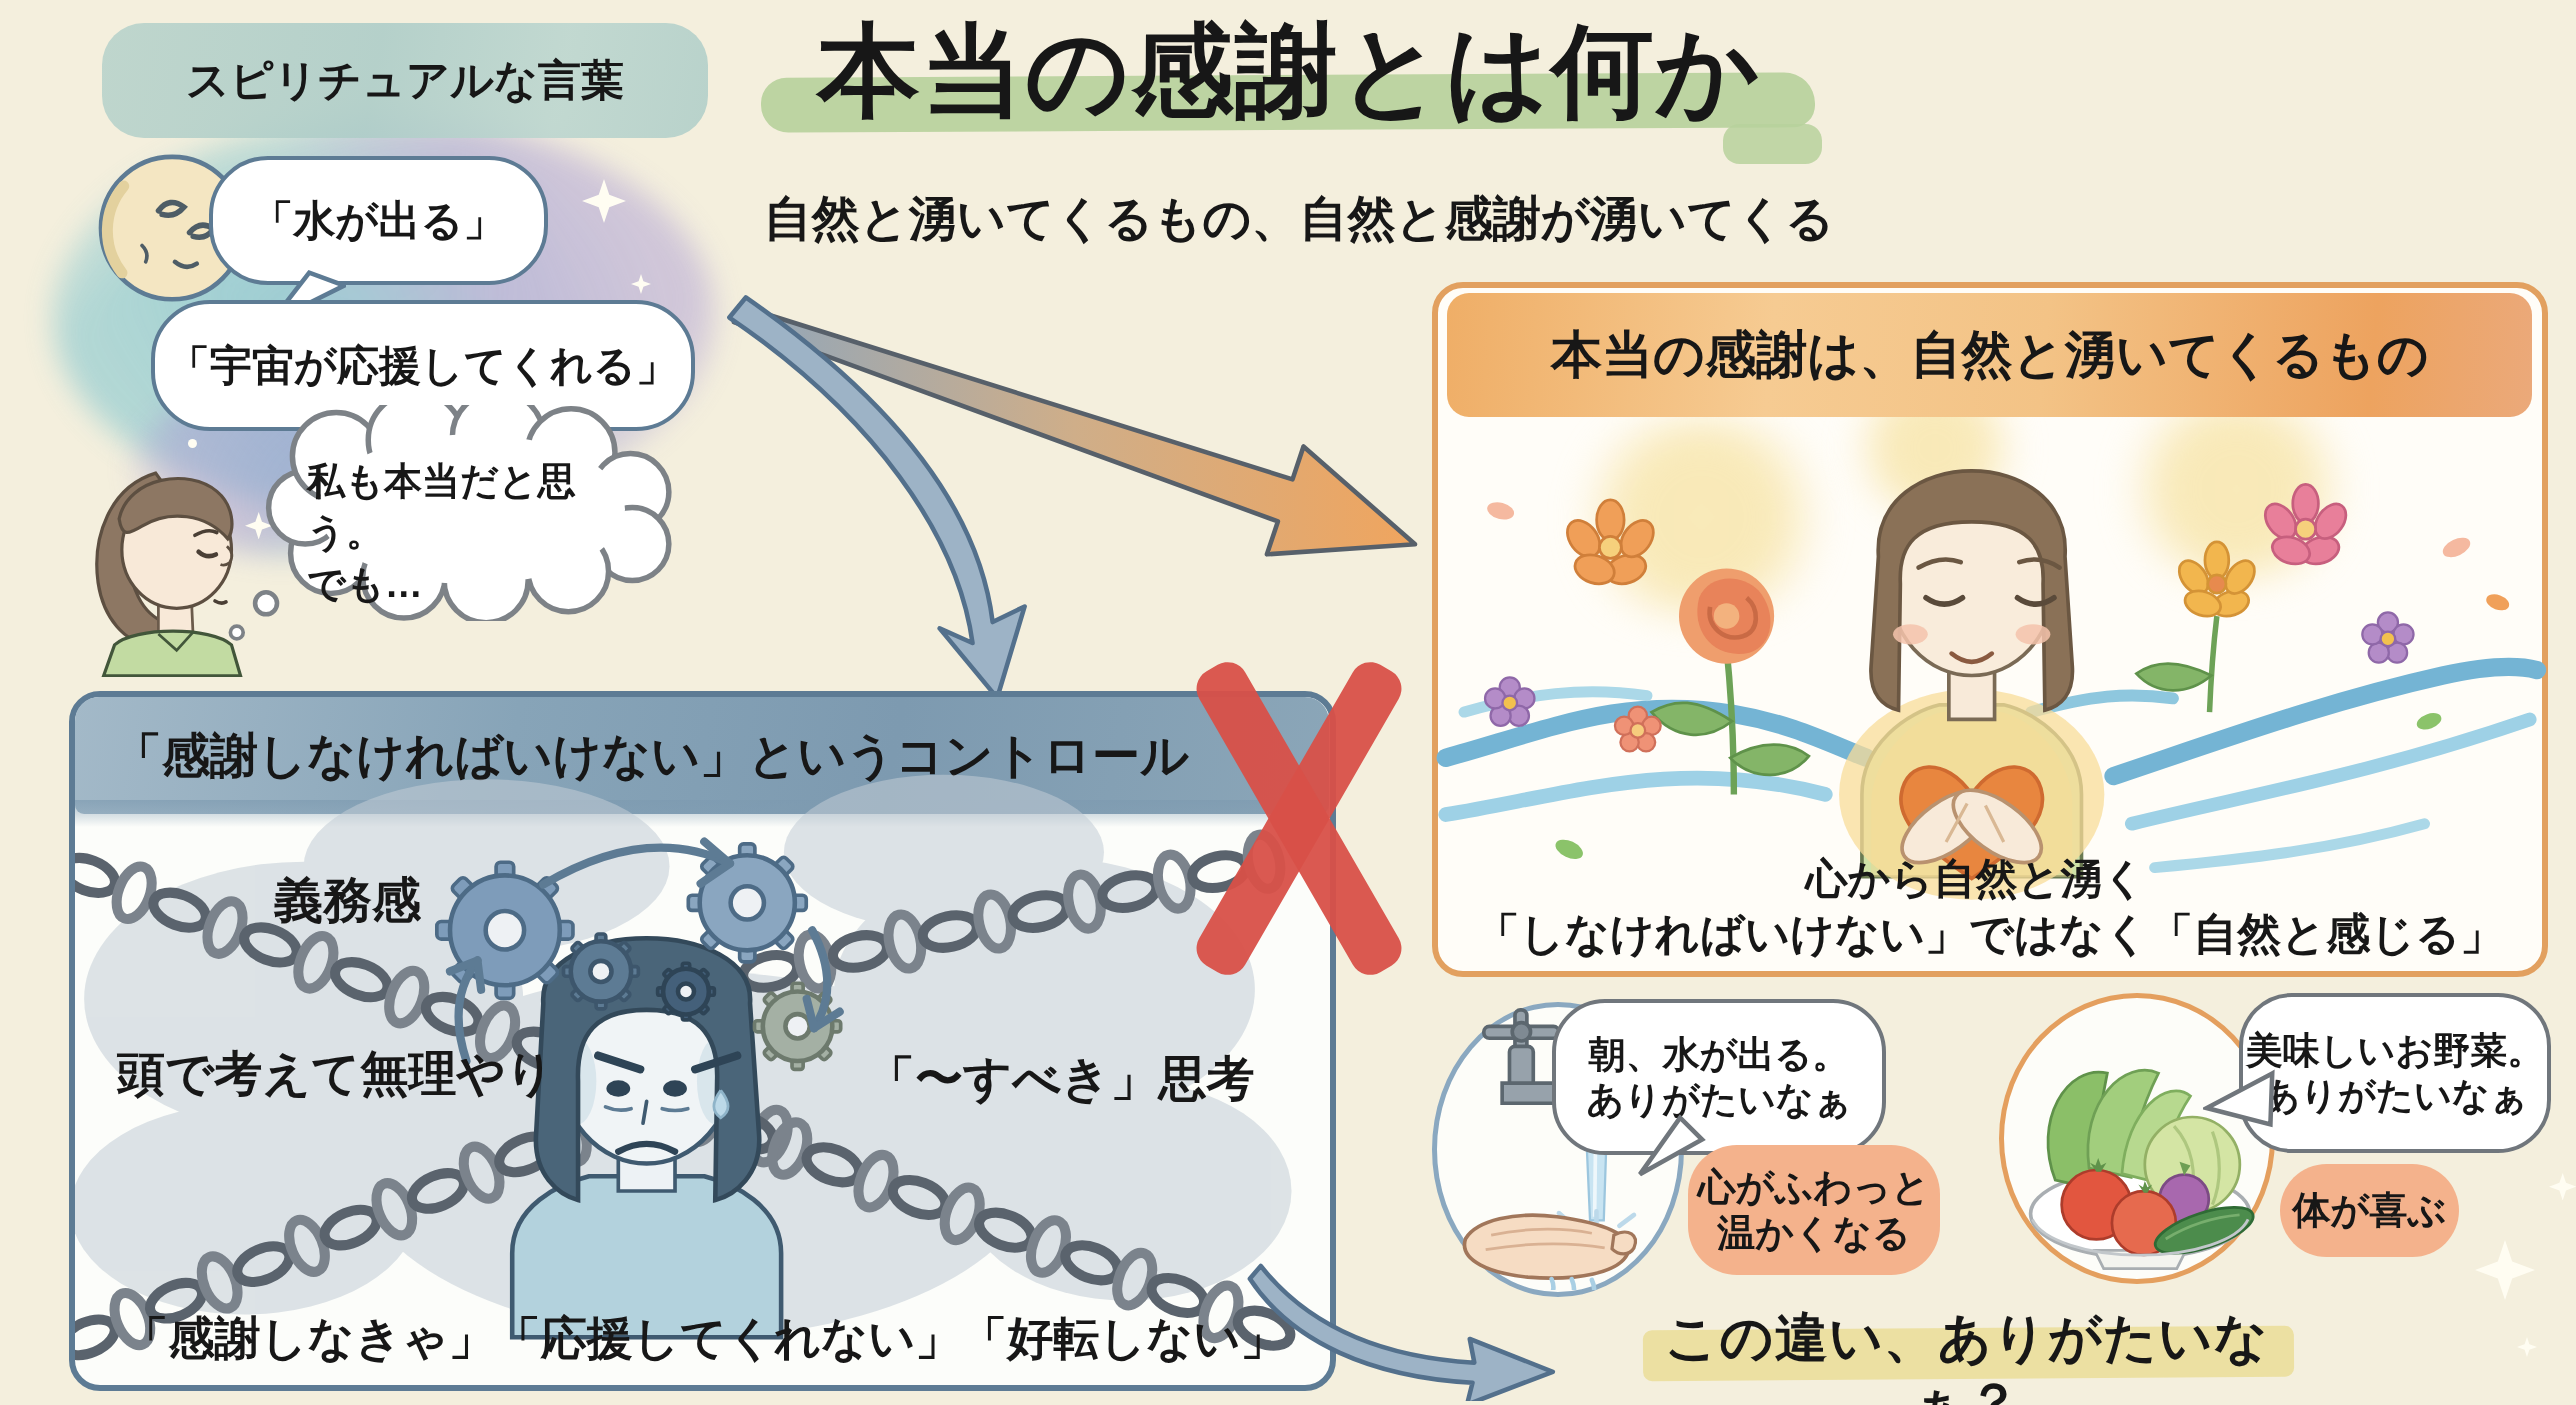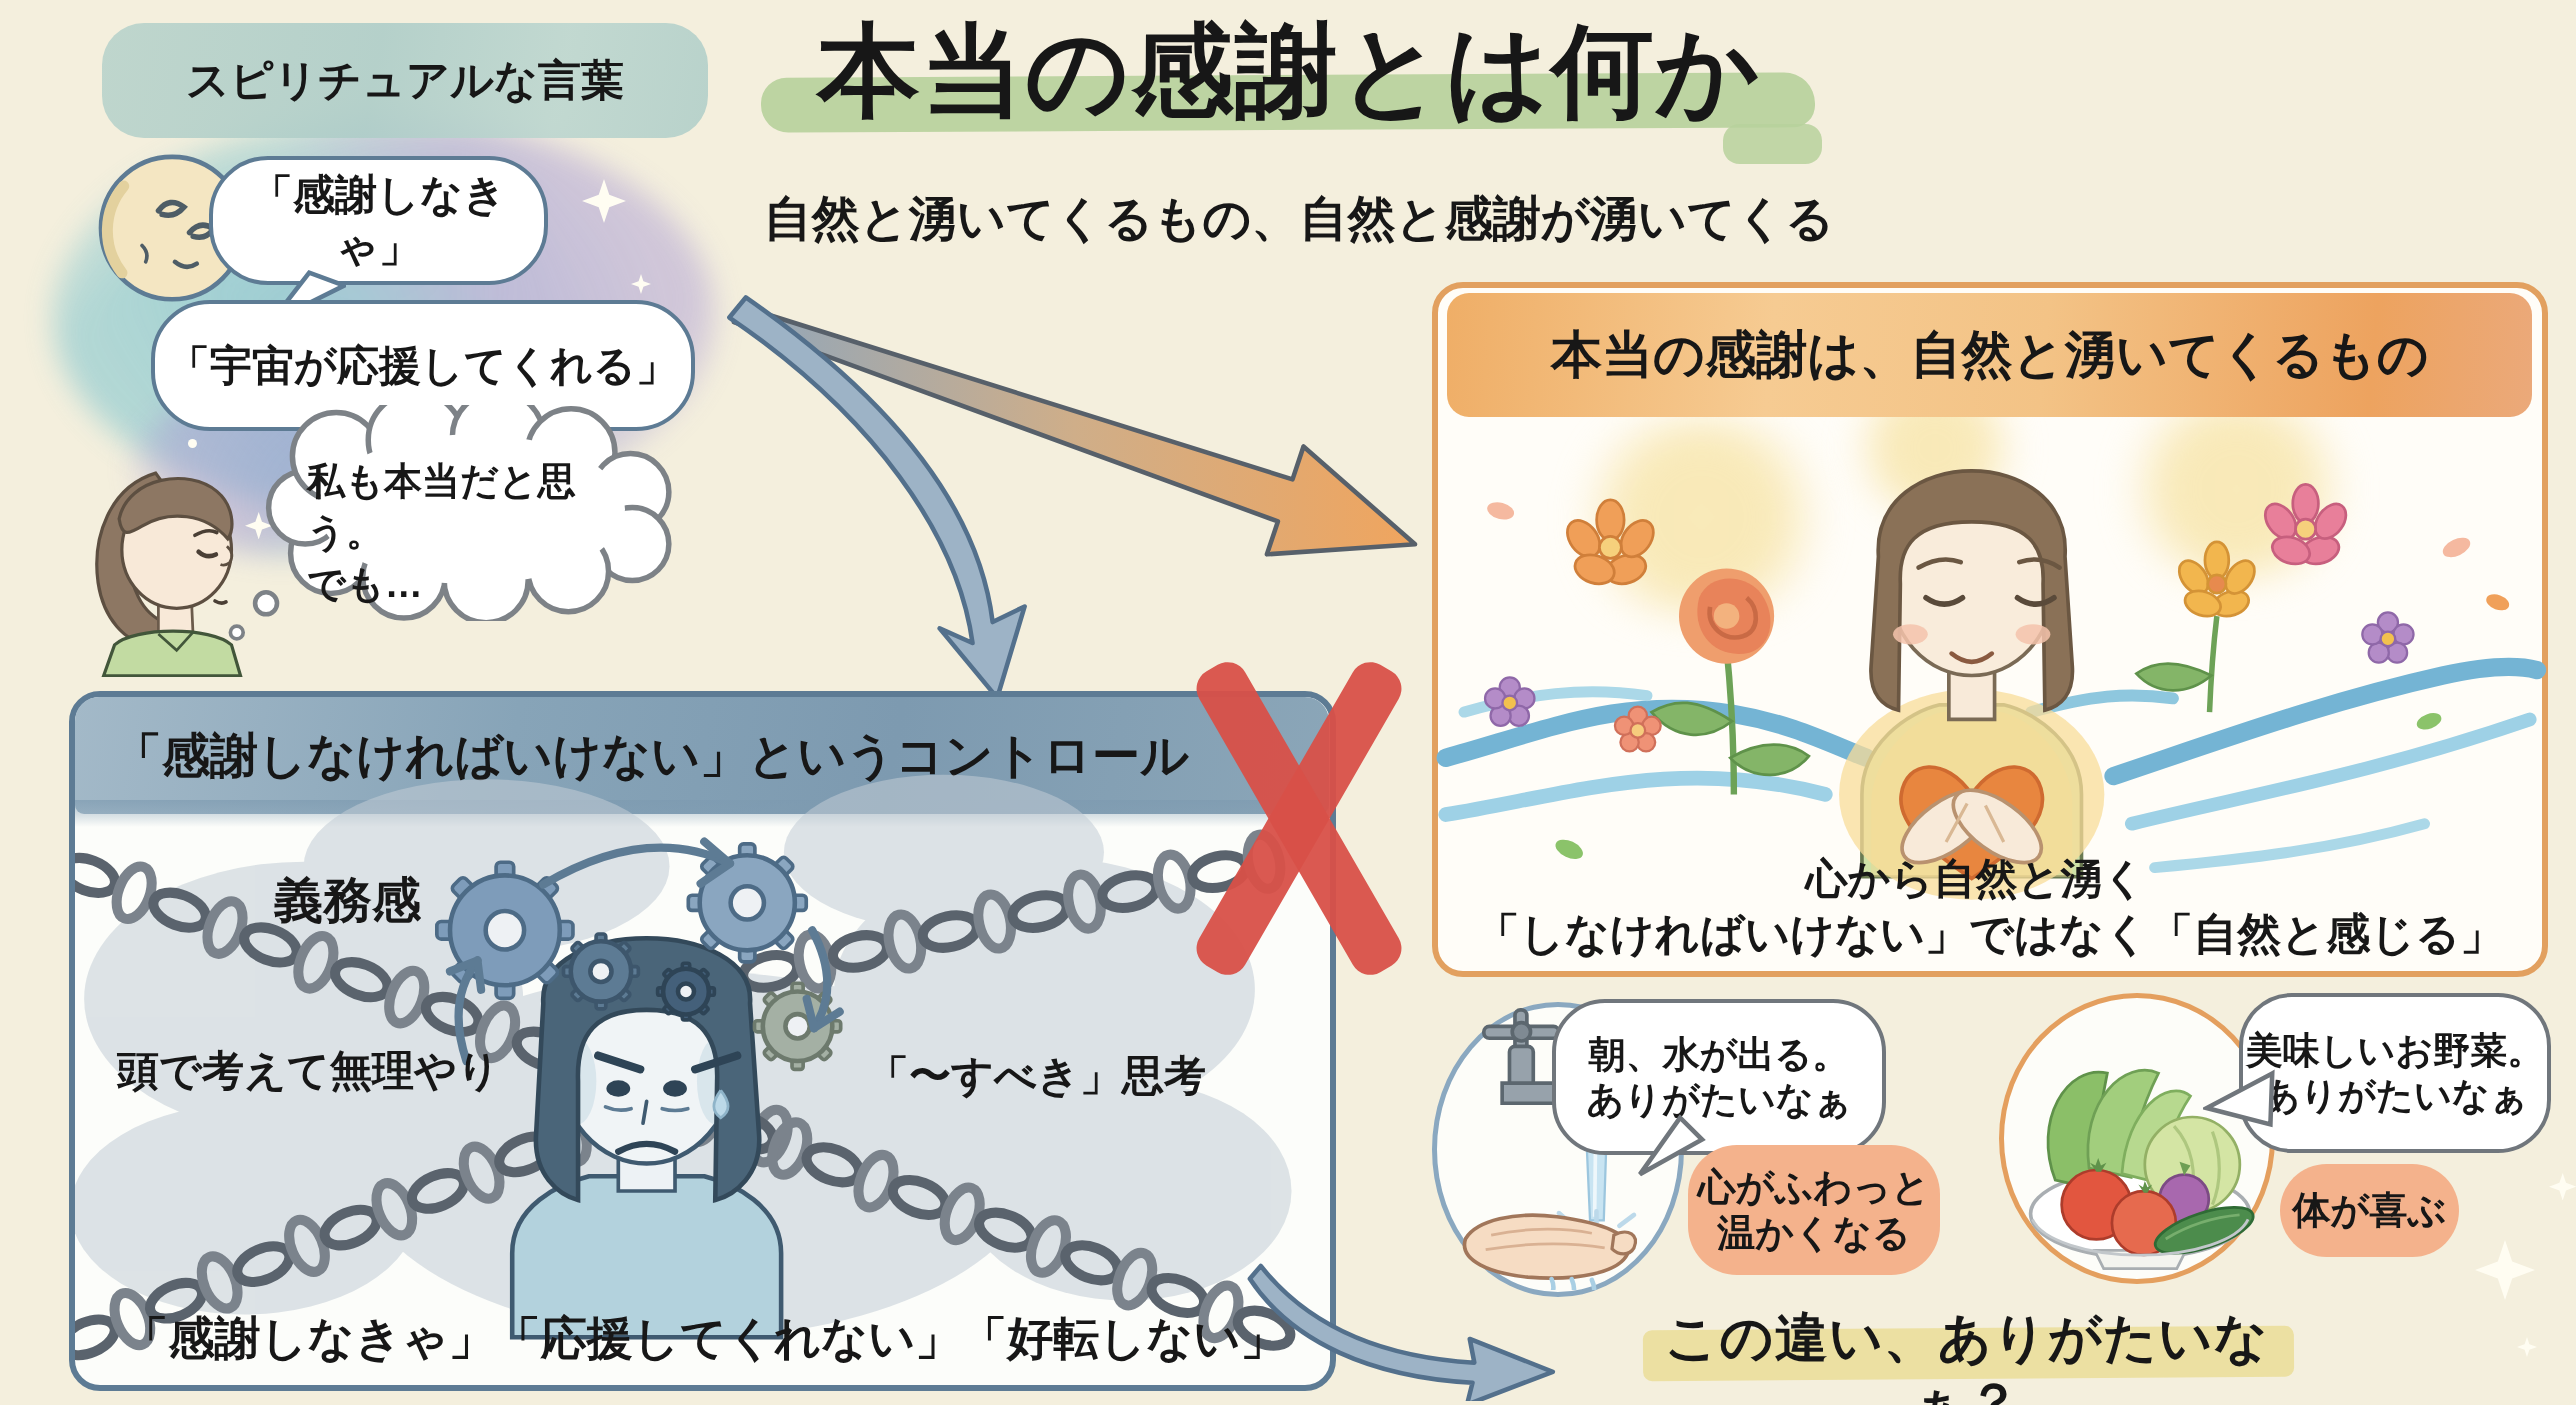--- a/index.html
+++ b/index.html
@@ -40,21 +40,21 @@
     background:linear-gradient(100deg,#a3b9c8,#87a4b8 35%,#7d9ab0 65%,#8ba6b8);}
   .ctrl-band-fade{left:75px;top:800px;width:1254px;height:27.4px;background:linear-gradient(#7d9ab0aa,transparent);}
   .ctrl-header{left:80px;top:706px;width:1143px;height:101px;font-size:48px;}
   .panel.nat{left:1432px;top:282px;width:1116px;height:695px;border:6.4px solid #e2a05f;box-sizing:border-box;background:#fffdf8;}
   .nat-band{left:1447px;top:293px;width:1085px;height:124px;border-radius:22px;
     background:linear-gradient(95deg,#efae67,#f6cb92 30%,#f3c386 55%,#eda35f 85%,#eba97a);}
   .nat-header{left:1464px;top:302px;width:1052px;height:106px;font-size:51px;}
   .glow{border-radius:50%;filter:blur(16.5px);background:radial-gradient(circle,#f7e4a8cc 0 40%,transparent 70%);}
   .nat-line1{left:1701px;top:853px;width:549px;font-size:42px;text-align:center;}
   .nat-line2{left:1464px;top:907px;width:1052px;font-size:44px;text-align:center;}
-  .ctrl-label{font-size:42px;}
+  .ctrl-label{font-size:48px;}
   .ctrl-caption{left:119px;top:1310px;width:1171px;font-size:46px;text-align:center;}
   
   .oval{border-radius:50%;background:#fdfdf9;box-sizing:border-box;}
   .oval.water{left:1432px;top:1002px;width:252px;height:295px;border:5.5px solid #8aa8c0;}
   .oval.veg{left:1999px;top:993px;width:276px;height:291px;border:5.5px solid #e49f5e;}
   .bubble2{background:#fff;border:4.6px solid #70767c;border-radius:53px;}
   .bubble2 .txt{font-size:37px;}
   .benefit{background:#f4b28c;border-radius:49px;}
   .benefit .txt{font-size:38px;}
   .question{left:1619px;top:1306px;width:695px;font-size:53px;text-align:center;letter-spacing:0.9px;}
@@ -87,21 +87,21 @@
 <svg class="abs" style="left:87px;top:145px;" width="174" height="168" viewBox="0 0 190 184">
   <circle cx="93" cy="91" r="78" fill="#f4e6c2" stroke="#5d7b94" stroke-width="5"></circle>
   <path d="M40,45 A75,75 0 0 0 38,140" fill="none" stroke="#e3d19e" stroke-width="12" stroke-linecap="round"></path>
   <path d="M78,72 q12,-16 28,-4 q-10,12 -24,8" fill="none" stroke="#4e5d66" stroke-width="6" stroke-linecap="round"></path>
   <path d="M112,96 q12,-14 26,-4 q-8,12 -22,8" fill="none" stroke="#4e5d66" stroke-width="6" stroke-linecap="round"></path>
   <path d="M96,128 q12,10 24,2" fill="none" stroke="#4e5d66" stroke-width="5" stroke-linecap="round"></path>
   <path d="M60,110 q8,8 4,18" fill="none" stroke="#4e5d66" stroke-width="4" stroke-linecap="round"></path>
 </svg>
 
 <div class="abs bubble center" style="left:209px;top:156px;width:331px;height:121px;">
-  <span class="txt bubble-txt">「感謝しなきゃ」</span>
+  <span class="txt bubble-txt">「水が出る」</span>
 </div>
 <svg class="abs" style="left:267px;top:269px;" width="79" height="57" viewBox="0 0 86 62">
   <path d="M46,4 L4,58 L84,18 Z" fill="#ffffff" stroke="#5d7b94" stroke-width="5"></path>
 </svg>
 <div class="abs bubble center" style="left:151px;top:300px;width:536px;height:123px;">
   <span class="txt bubble-txt">「宇宙が応援してくれる」</span>
 </div>
 <svg class="abs" style="left:501px;top:417px;" width="73" height="60" viewBox="0 0 80 66">
   <path d="M6,4 L42,62 L76,2 Z" fill="#ffffff" stroke="#5d7b94" stroke-width="5"></path>
 </svg>

